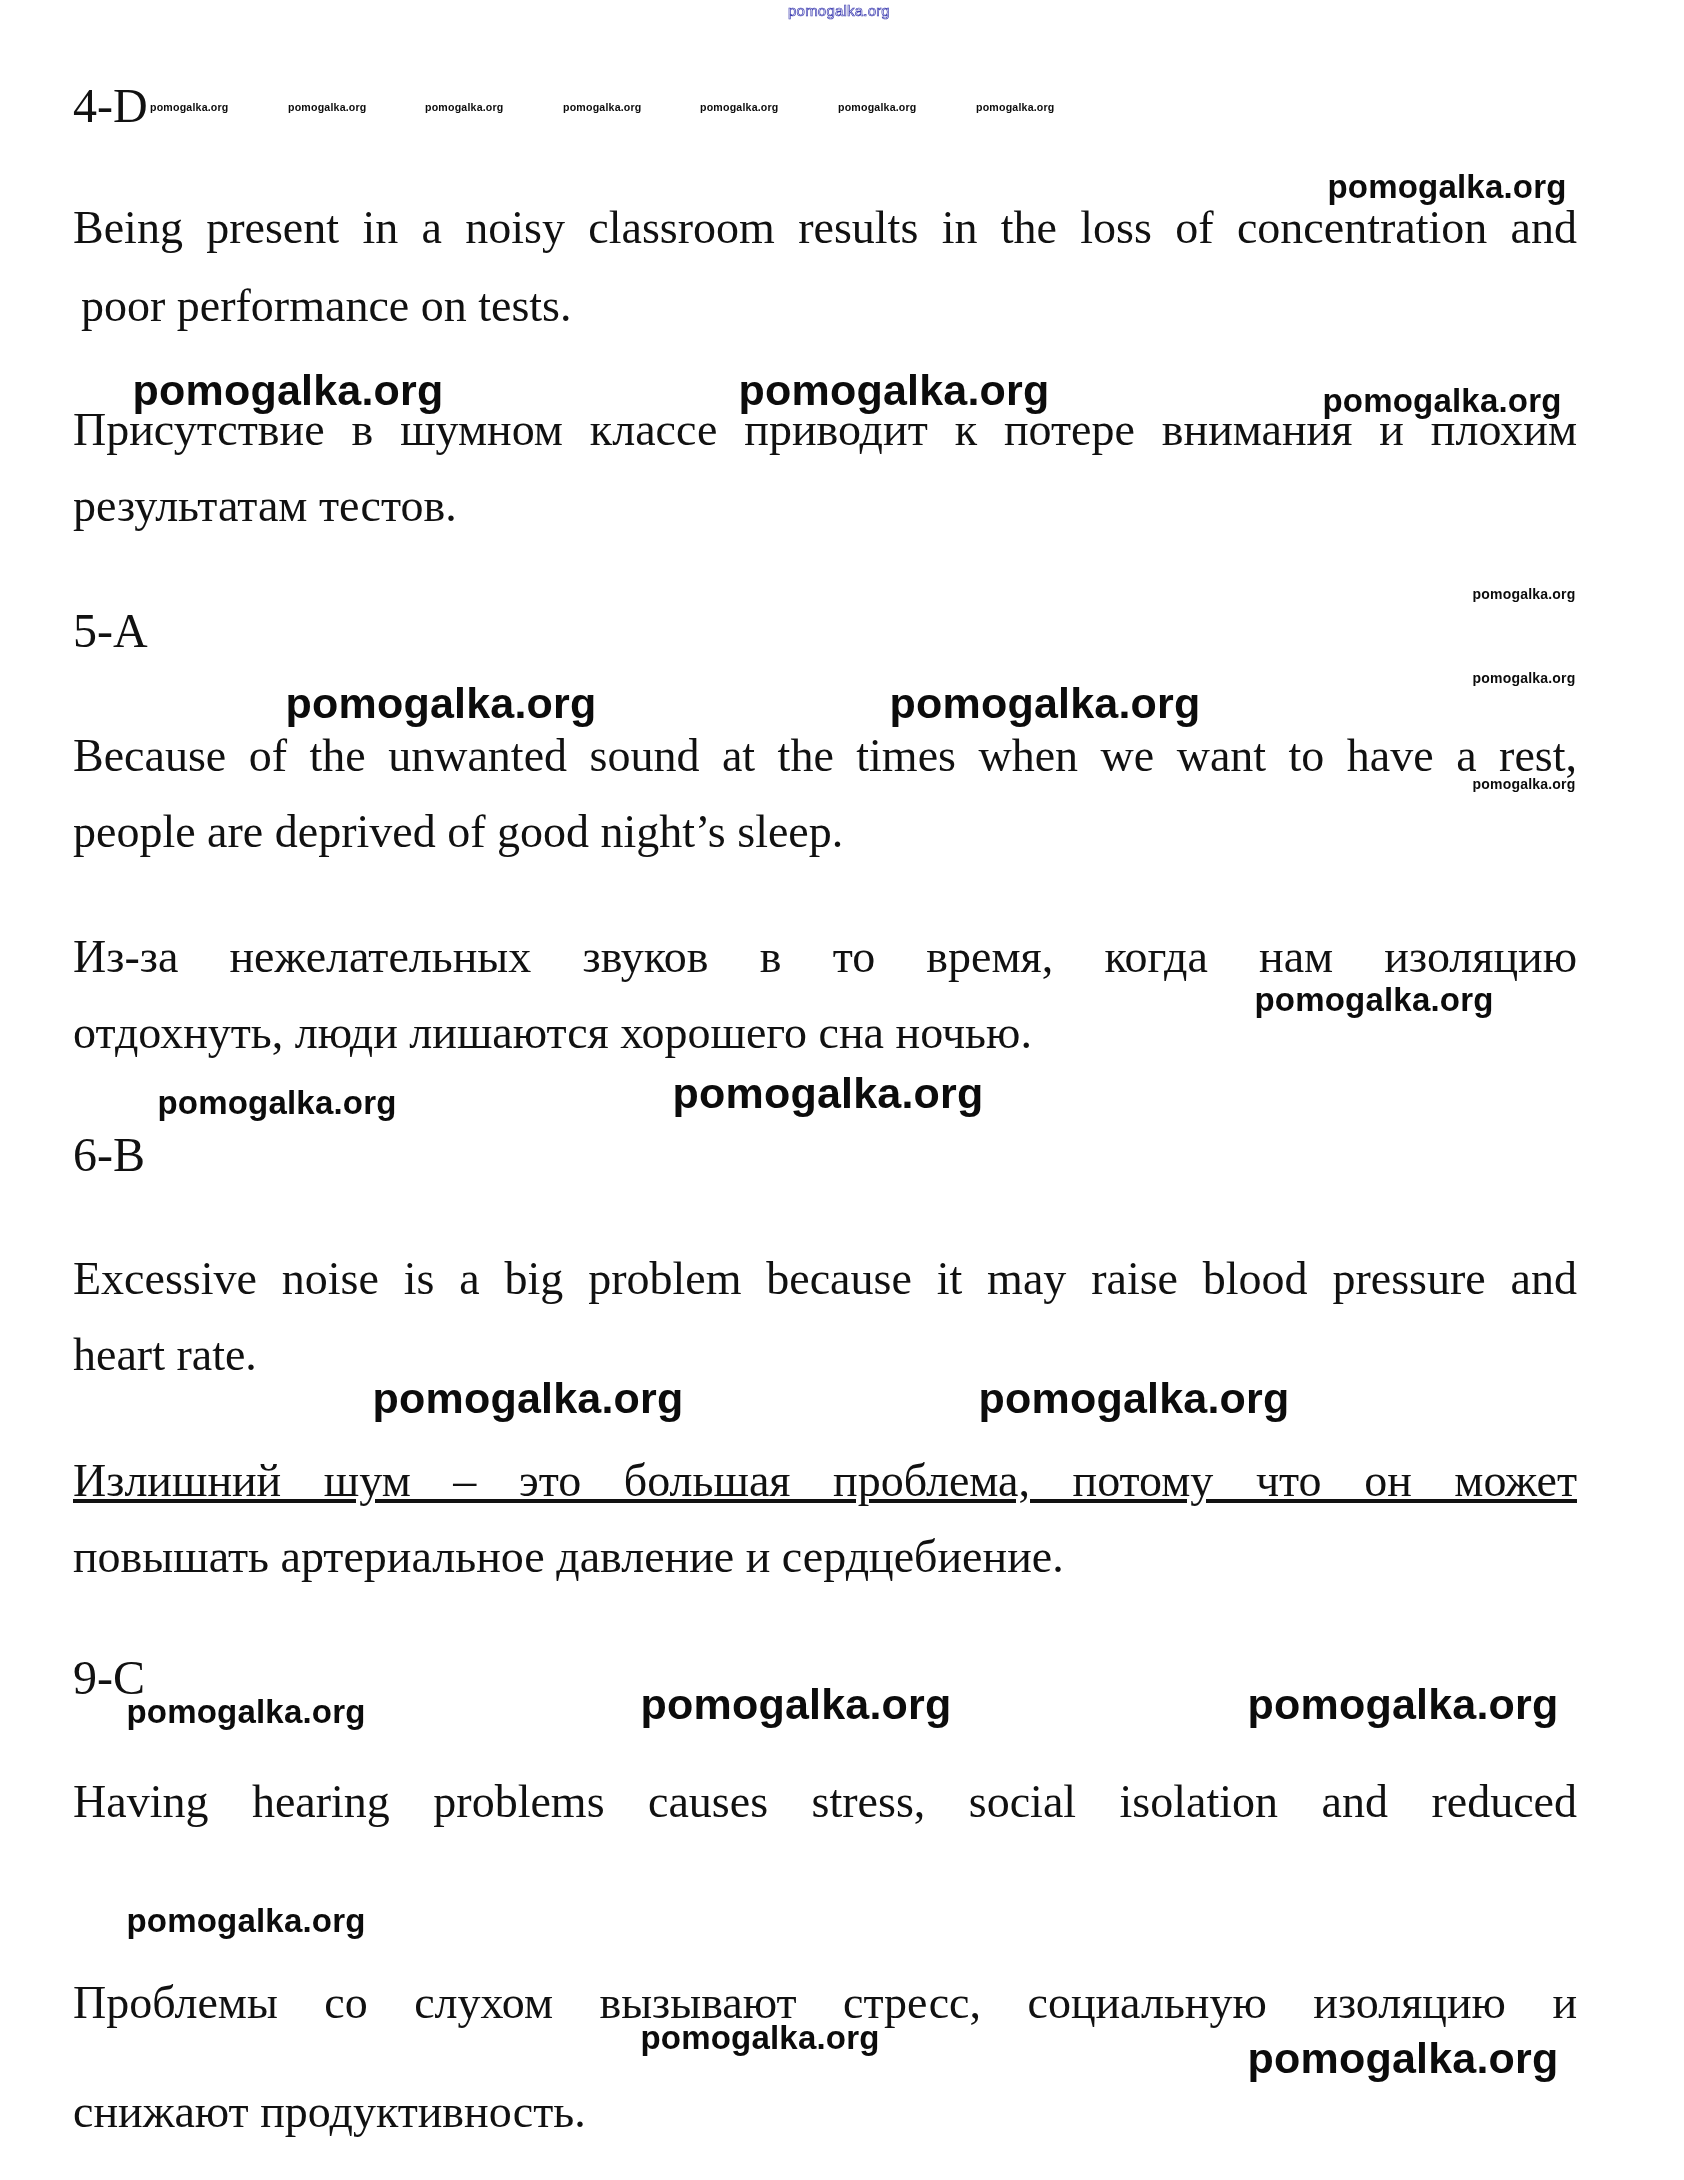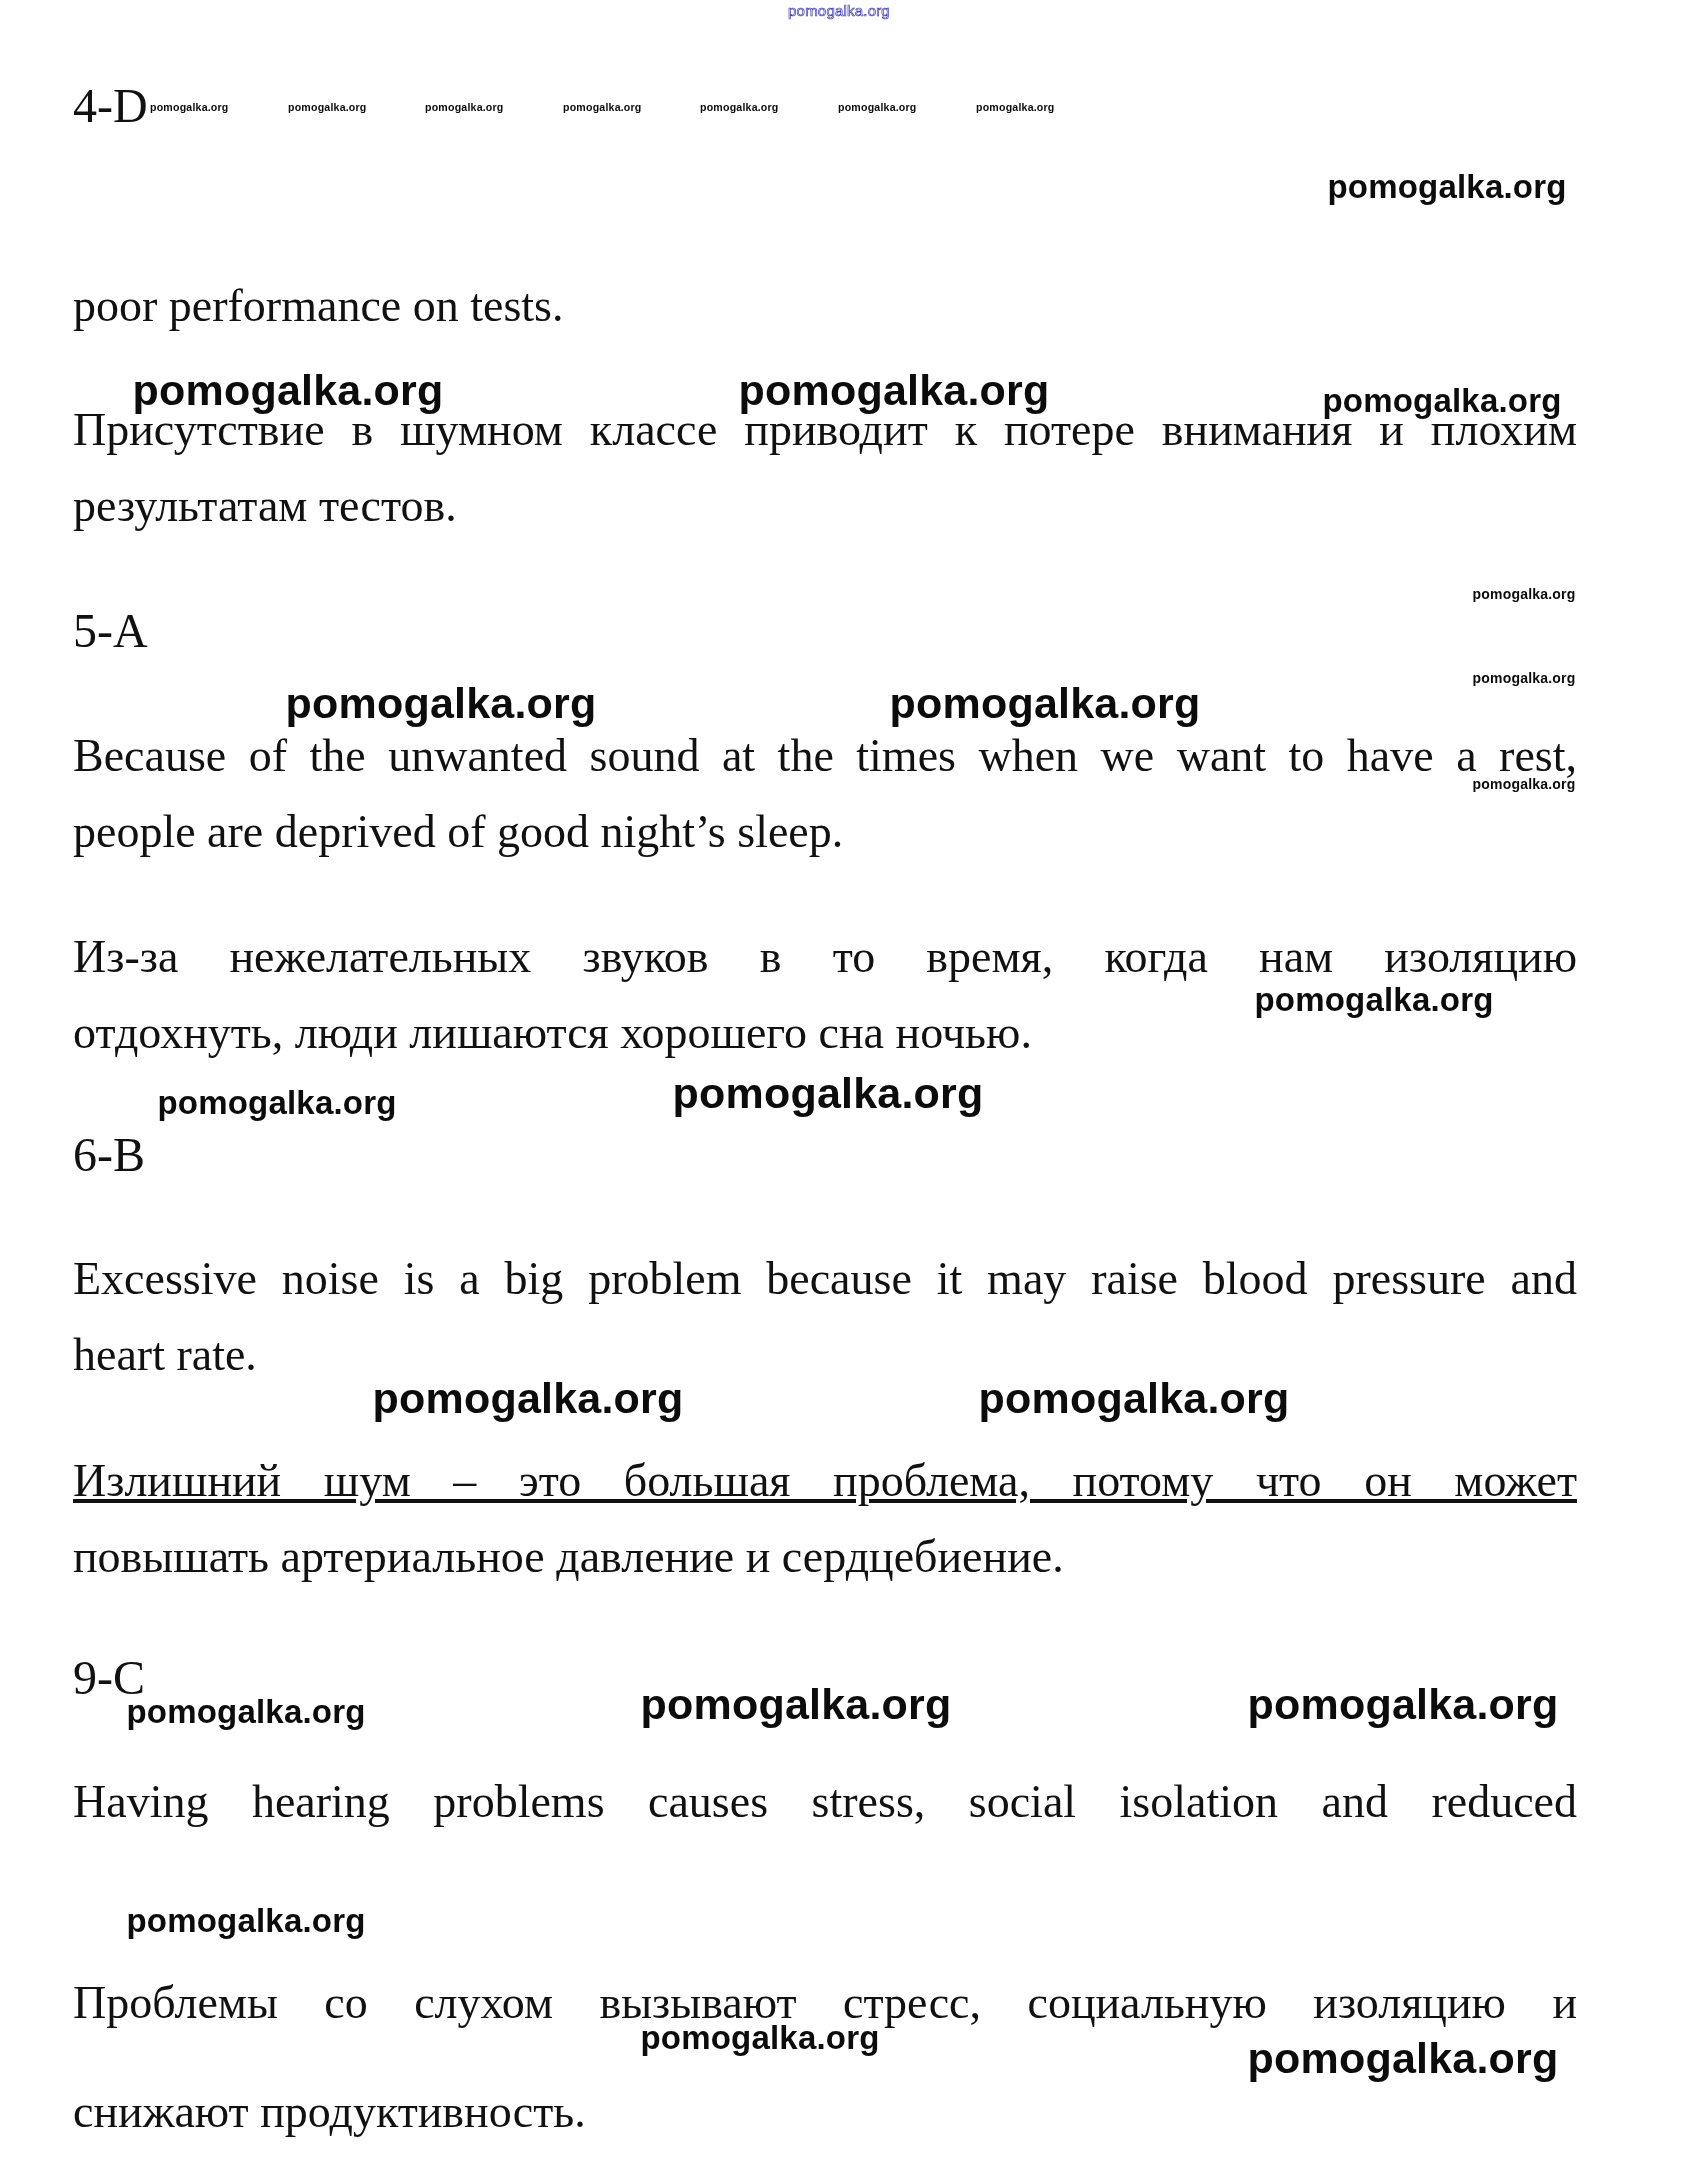--- a/index.html
+++ b/index.html
@@ -30,21 +30,22 @@
   <div class="label" style="top:79px;">4-D</div>
   <div class="wm xs" style="left:150px; top:107px;">pomogalka.org</div>
   <div class="wm xs" style="left:288px; top:107px;">pomogalka.org</div>
   <div class="wm xs" style="left:425px; top:107px;">pomogalka.org</div>
   <div class="wm xs" style="left:563px; top:107px;">pomogalka.org</div>
   <div class="wm xs" style="left:700px; top:107px;">pomogalka.org</div>
   <div class="wm xs" style="left:838px; top:107px;">pomogalka.org</div>
   <div class="wm xs" style="left:976px; top:107px;">pomogalka.org</div>
 
   <div class="wm md" style="left:1447px; top:187px;">pomogalka.org</div>
-  <div class="line" style="top:279px;">poor performance on tests.</div>
+  <div class="line just" style="top:201px;">Being present in a noisy classroom results in the loss of concentration and</div>
+  <div class="line" style="top:279px;margin-left:8px;">poor performance on tests.</div>
 
   <div class="wm lg" style="left:288px; top:390px;">pomogalka.org</div>
   <div class="wm lg" style="left:894px; top:390px;">pomogalka.org</div>
   <div class="wm md" style="left:1442px; top:401px;">pomogalka.org</div>
   <div class="line just" style="top:403px;">Присутствие в шумном классе приводит к потере внимания и плохим</div>
   <div class="line" style="top:479px;">результатам тестов.</div>
 
   <div class="wm sm" style="left:1524px; top:594px;">pomogalka.org</div>
   <div class="label" style="top:604px;">5-A</div>
   <div class="wm sm" style="left:1524px; top:678px;">pomogalka.org</div>

